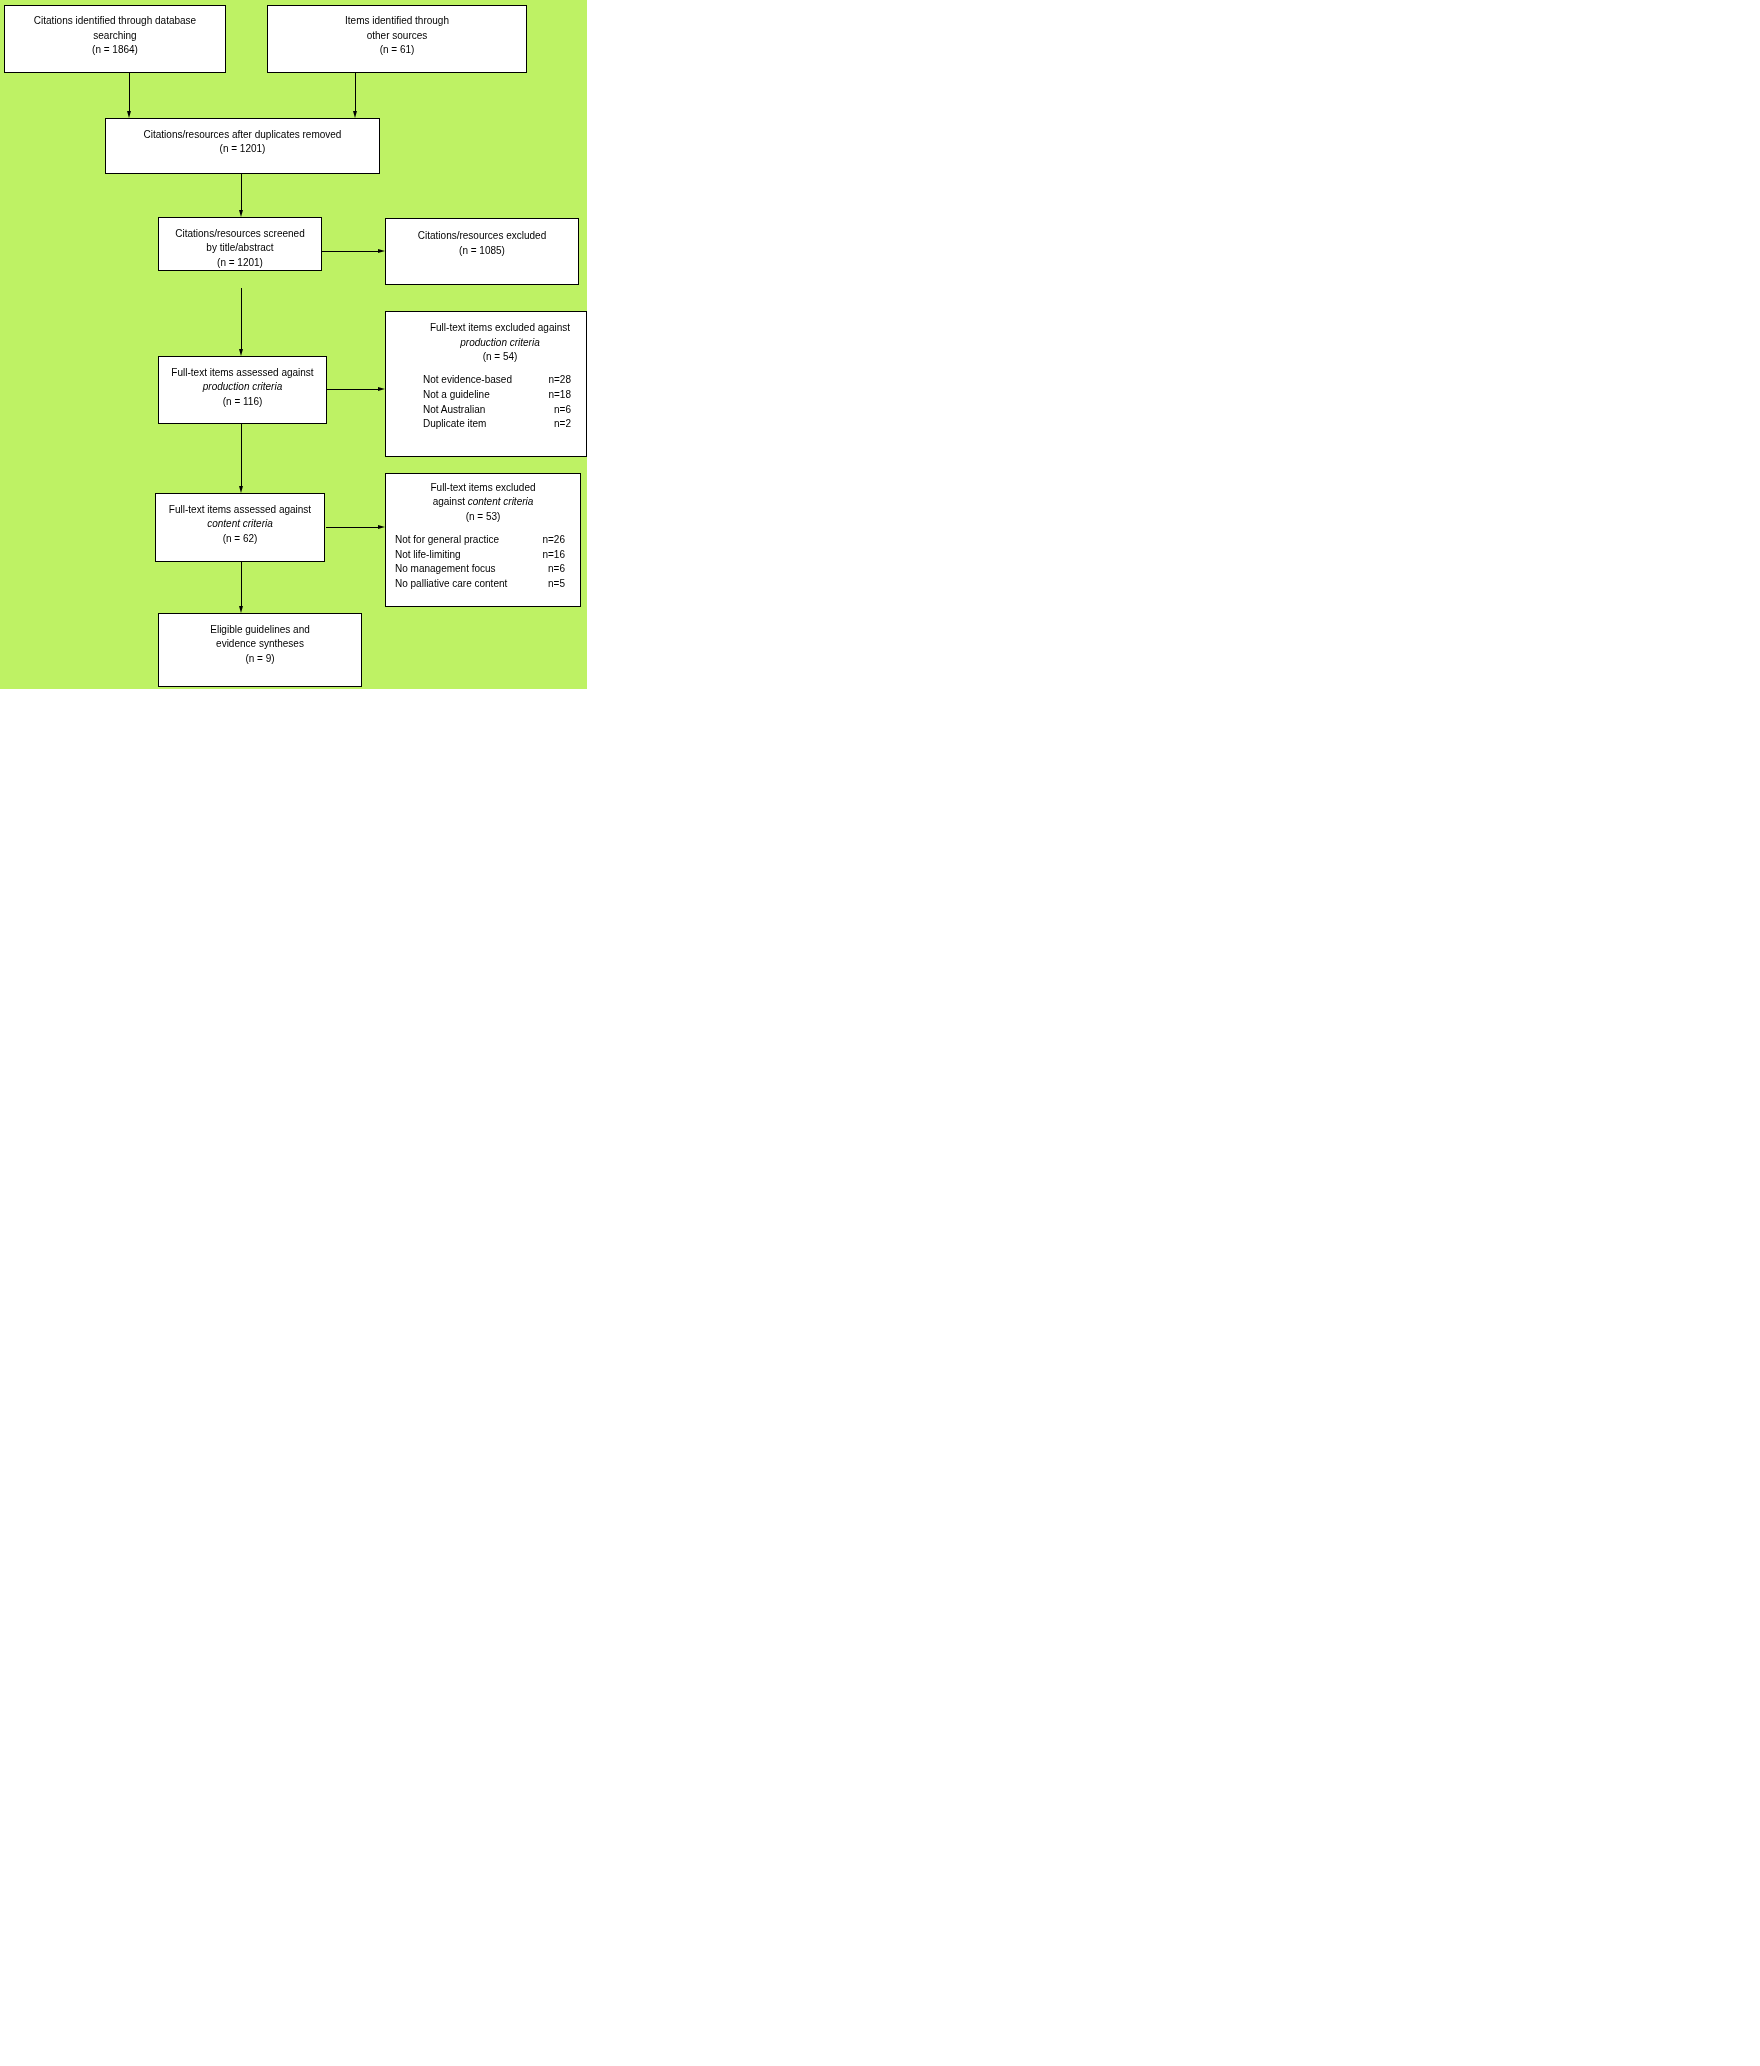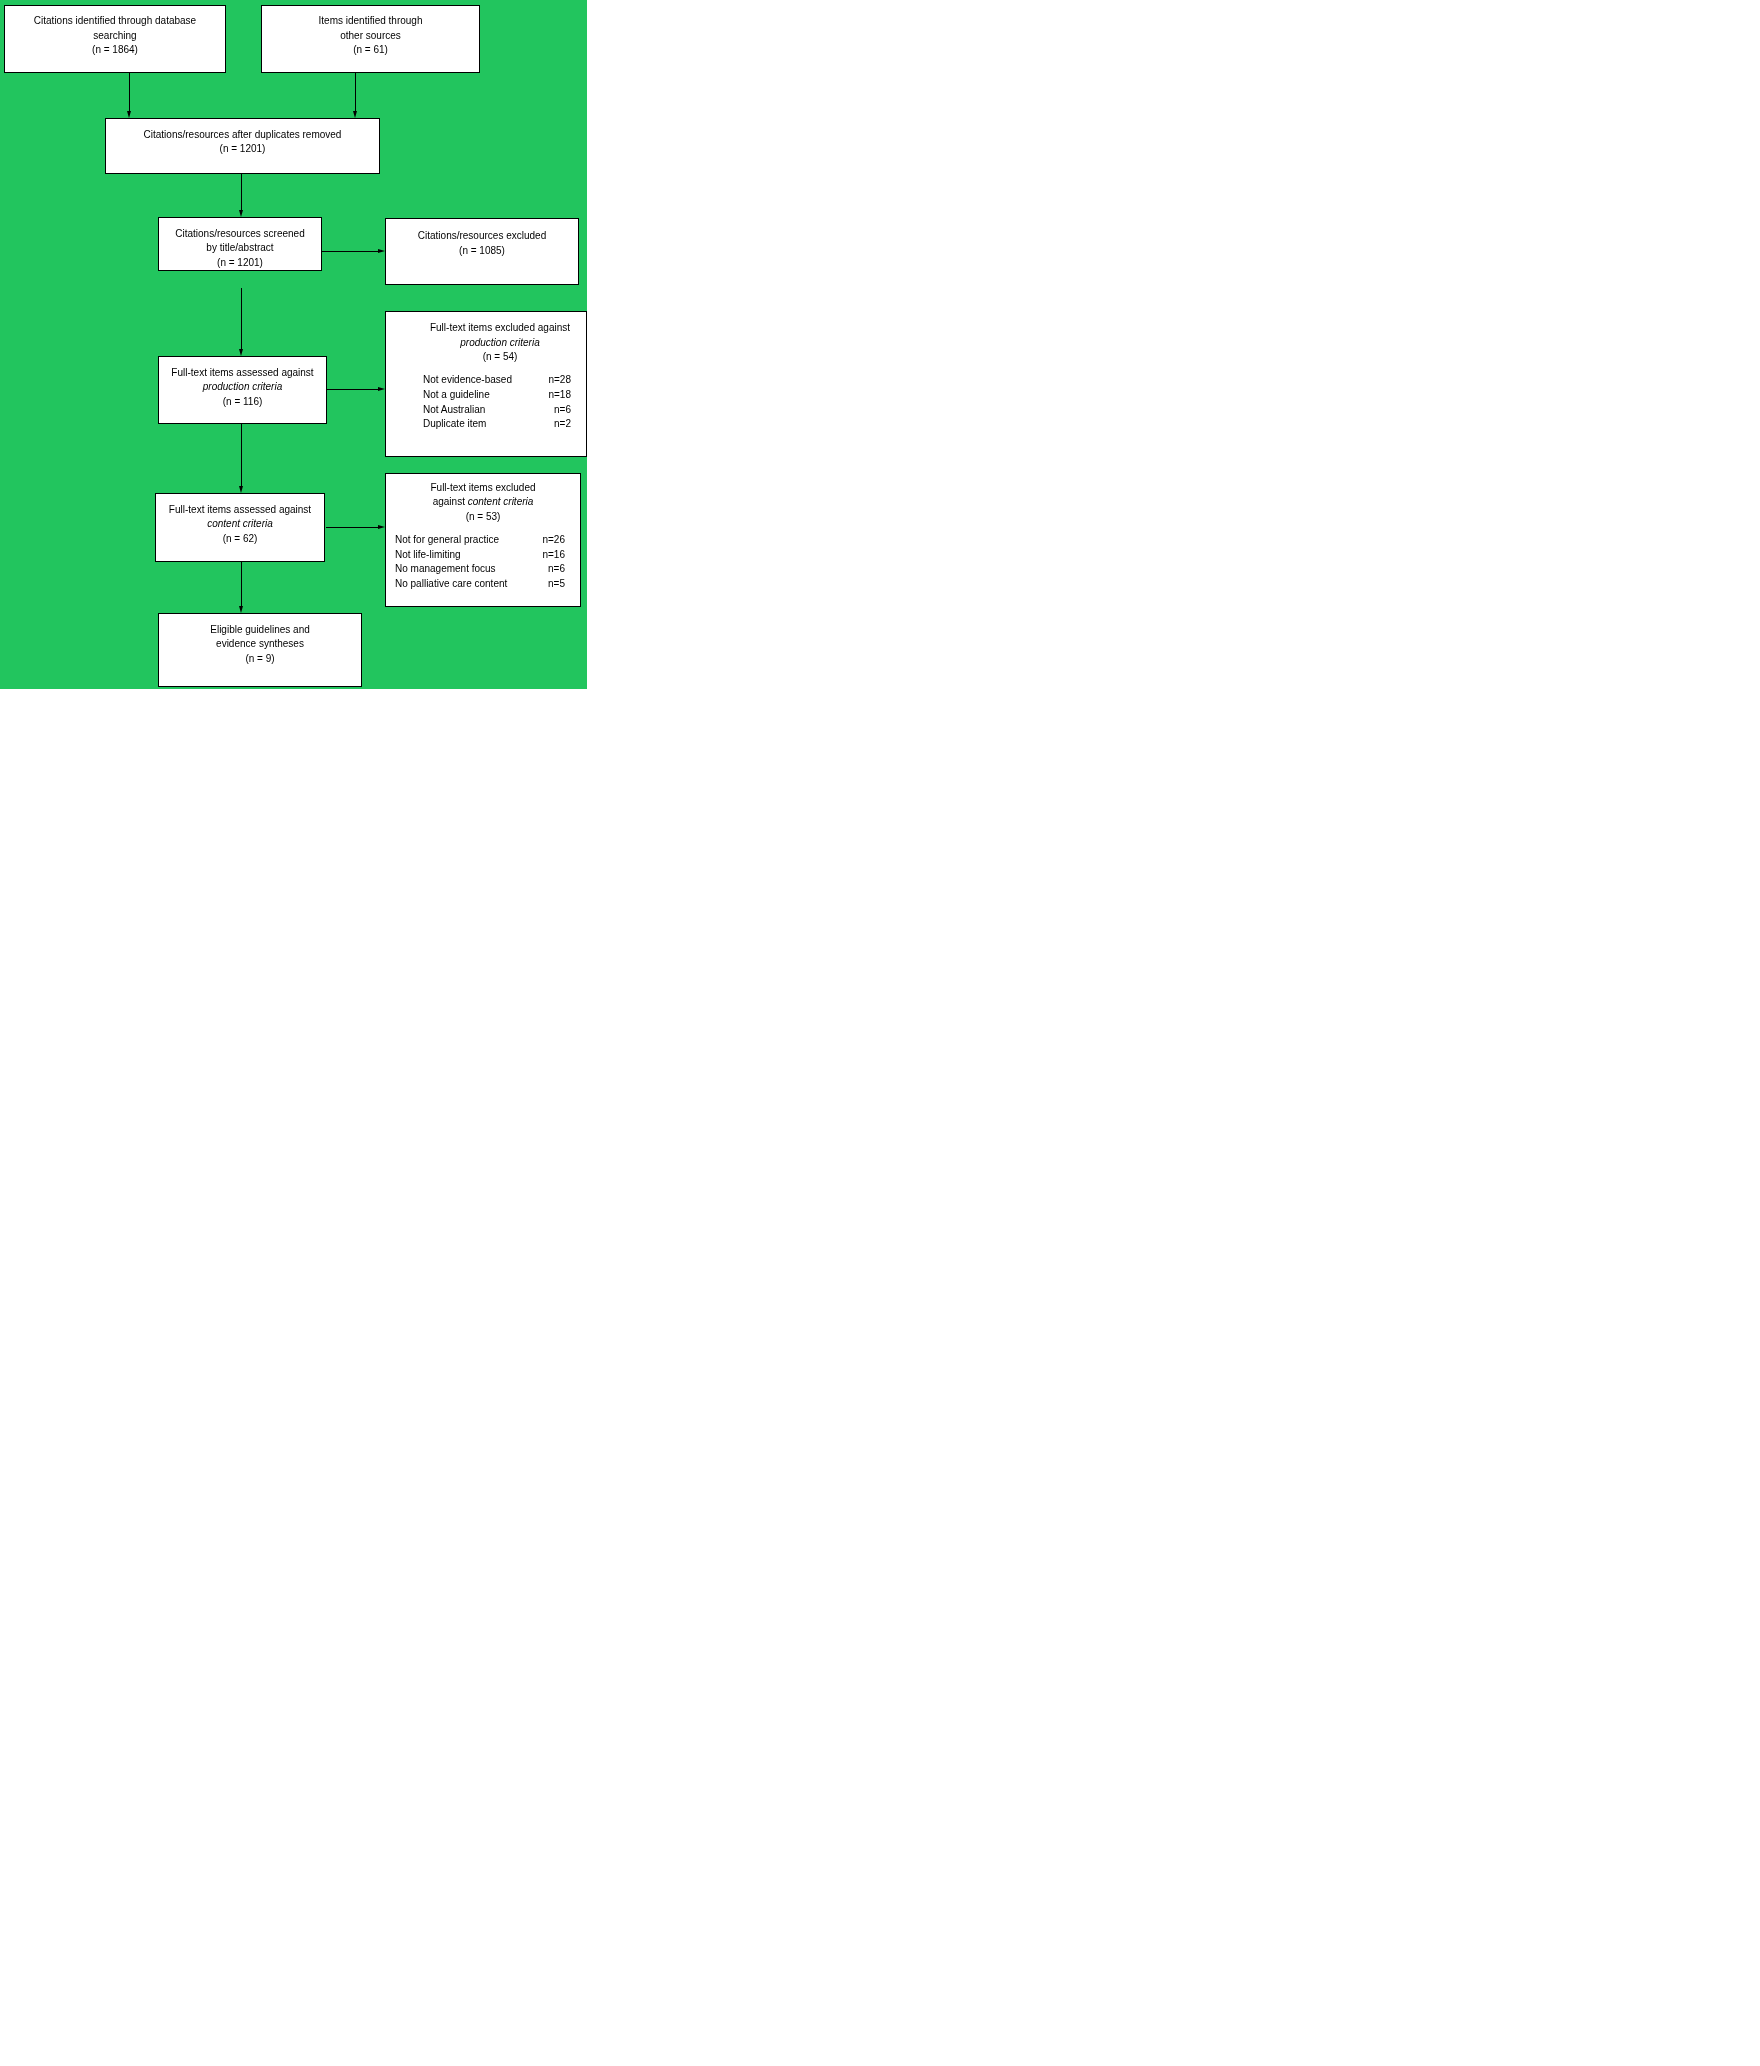--- a/index.html
+++ b/index.html
@@ -4,21 +4,21 @@
 <style>
   html, body {
     margin: 0;
     padding: 0;
     background: #ffffff;
   }
   .canvas {
     position: relative;
     width: 587px;
     height: 689px;
-    background: #22c55e;
+    background: #bef264;
     font-family: "Liberation Sans", sans-serif;
     color: #000000;
     overflow: hidden;
   }
   .box {
     position: absolute;
     box-sizing: border-box;
     border: 1.5px solid #000000;
     background: #ffffff;
     text-align: center;
@@ -58,21 +58,21 @@
   }
   .ah-right {
     position: absolute;
     width: 0; height: 0;
     border-top: 2.5px solid transparent;
     border-bottom: 2.5px solid transparent;
     border-left: 7px solid #000000;
   }
   
   .b1  { left: 4px;   top: 4.5px;    width: 222px; height: 68px; }
-  .b2  { left: 261px; top: 4.5px;    width: 219px; height: 68px; }
+  .b2  { left: 267px; top: 4.5px;    width: 260px; height: 68px; }
   .b3  { left: 105px; top: 118px;  width: 275px; height: 56px; }
   .b4  { left: 158px; top: 217px;  width: 164px; height: 54px; }
   .b5  { left: 385px; top: 218px;  width: 194px; height: 67px; padding-top: 10px; }
   .b6  { left: 158px; top: 356px;  width: 169px; height: 68px; }
   .b7  { left: 385px; top: 311px;  width: 202px; height: 146px; padding-top: 9px; padding-left: 28px; }
   .b8  { left: 155px; top: 493px;  width: 170px; height: 69px; }
   .b9  { left: 385px; top: 473px;  width: 196px; height: 134px; padding-top: 6.6px; }
   .b10 { left: 158px; top: 613px; width: 204px; height: 74px; }
 </style>
 </head>

